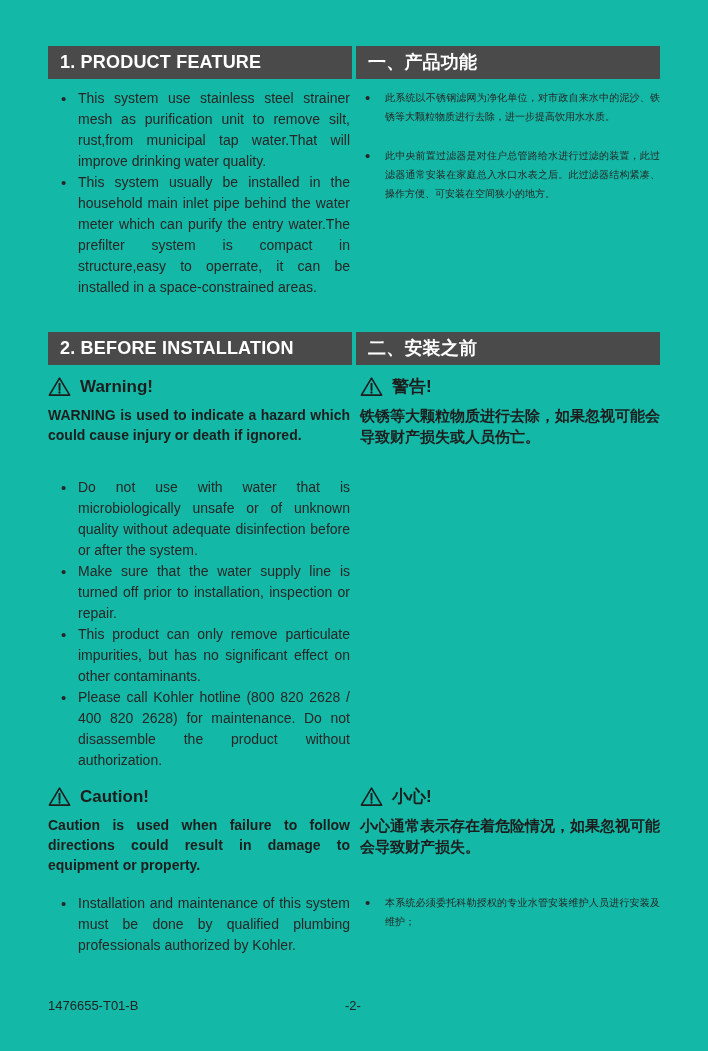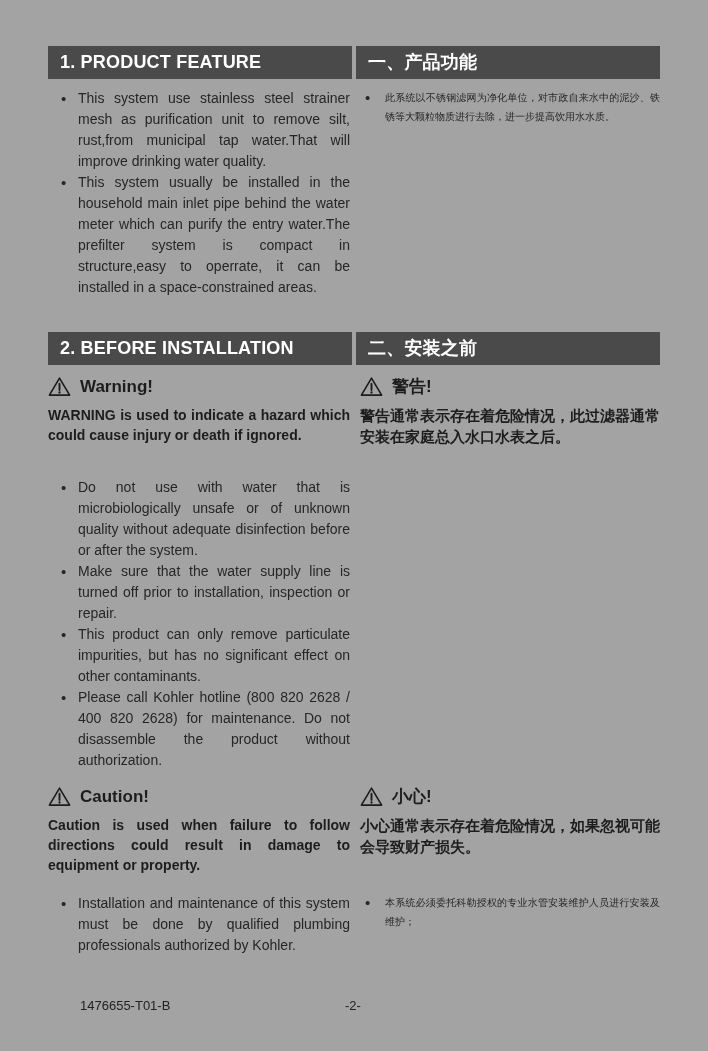--- a/index.html
+++ b/index.html
@@ -3,21 +3,21 @@
 <meta charset="utf-8">
 <style>
   * { box-sizing: border-box; }
   html, body { margin: 0; padding: 0; }
   body {
     width: 708px; height: 1051px;
     background: #ffffff;
     font-family: "Liberation Sans", "DejaVu Sans", sans-serif;
     color: #262626;
   }
-  .page { position: relative; width: 708px; height: 1051px; background: #a3a3a3; overflow: hidden; }
+  .page { position: relative; width: 708px; height: 1051px; background: #14b8a6; overflow: hidden; }
   .content { position: absolute; left: 48px; top: 46px; width: 612px; }
 
   
   .section-header { display: grid; grid-template-columns: 304px 304px; column-gap: 4px; }
   .header-cell {
     background: #4a4a4a; color: #ffffff;
     font-weight: 700; font-size: 18px;
     height: 33px; line-height: 33px;
     padding-left: 12px; letter-spacing: 0.2px;
     white-space: nowrap; overflow: hidden;
@@ -48,41 +48,42 @@
 
   .warn-bullets { margin-top: 30px; min-height: 294px; }
   .zh-gap-40 { margin-bottom: 40px; }
   .zh-gap-19 { margin-bottom: 19px; }
 
   .caution-head { margin-top: 12px; }
   .caution-bullets { margin-top: 18px; }
 
   
   .footer { position: absolute; left: 48px; top: 998px; width: 612px; font-size: 13px; color: #222; }
-  .footer .doc-code { position: absolute; left: 0; top: 0; margin-left: 32px; }
+  .footer .doc-code { position: absolute; left: 0; top: 0; }
   .footer .pagenum { position: absolute; left: 297px; top: 0; }
 </style>
 </head>
 <body>
 
 <div class="page">
   <div class="content">
 
     <div class="section-header">
       <div class="header-cell">1. PRODUCT FEATURE</div>
       <div class="header-cell">一、产品功能</div>
     </div>
 
     <div class="two-col sec1-body">
       <ul class="blist en">
         <li>This system use stainless steel strainer mesh as purification unit to remove silt, rust,from municipal tap water.That will improve drinking water quality.</li>
         <li>This system usually be installed in the household main inlet pipe behind the water meter which can purify the entry water.The prefilter system is compact in structure,easy to operrate, it can be installed in a space-constrained areas.</li>
       </ul>
       <ul class="blist zh">
         <li class="gap-s1">此系统以不锈钢滤网为净化单位，对市政自来水中的泥沙、铁锈等大颗粒物质进行去除，进一步提高饮用水水质。</li>
+        <li>此中央前置过滤器是对住户总管路给水进行过滤的装置，此过滤器通常安装在家庭总入水口水表之后。此过滤器结构紧凑、操作方便、可安装在空间狭小的地方。</li>
       </ul>
     </div>
 
     <div class="section-header">
       <div class="header-cell">2. BEFORE INSTALLATION</div>
       <div class="header-cell">二、安装之前</div>
     </div>
 
     <div class="two-col alert-head">
       <div class="alert-title">
@@ -102,21 +103,21 @@
             <path d="M12 8.2 L12 14.6" stroke="#1d1d1d" stroke-width="2" stroke-linecap="round"></path>
             <circle cx="12" cy="17.3" r="1.2" fill="#1d1d1d"></circle>
           </svg>
         </span>
         <span>警告!</span>
       </div>
     </div>
 
     <div class="two-col alert-desc">
       <p class="en">WARNING is used to indicate a hazard which could cause injury or death if ignored.</p>
-      <p class="zh">警告通常表示存在着危险情况，此过滤器通常安装在家庭总入水口水表之后。</p>
+      <p class="zh">铁锈等大颗粒物质进行去除，如果忽视可能会导致财产损失或人员伤亡。</p>
     </div>
 
     <div class="two-col warn-bullets">
       <ul class="blist en">
         <li>Do not use with water that is microbiologically unsafe or of unknown quality without adequate disinfection before or after the system.</li>
         <li>Make sure that the water supply line is turned off prior to installation, inspection or repair.</li>
         <li>This product can only remove particulate impurities, but has no significant effect on other contaminants.</li>
         <li>Please call Kohler hotline (800 820 2628 / 400 820 2628) for maintenance. Do not disassemble the product without authorization.</li>
       </ul>
     </div>

